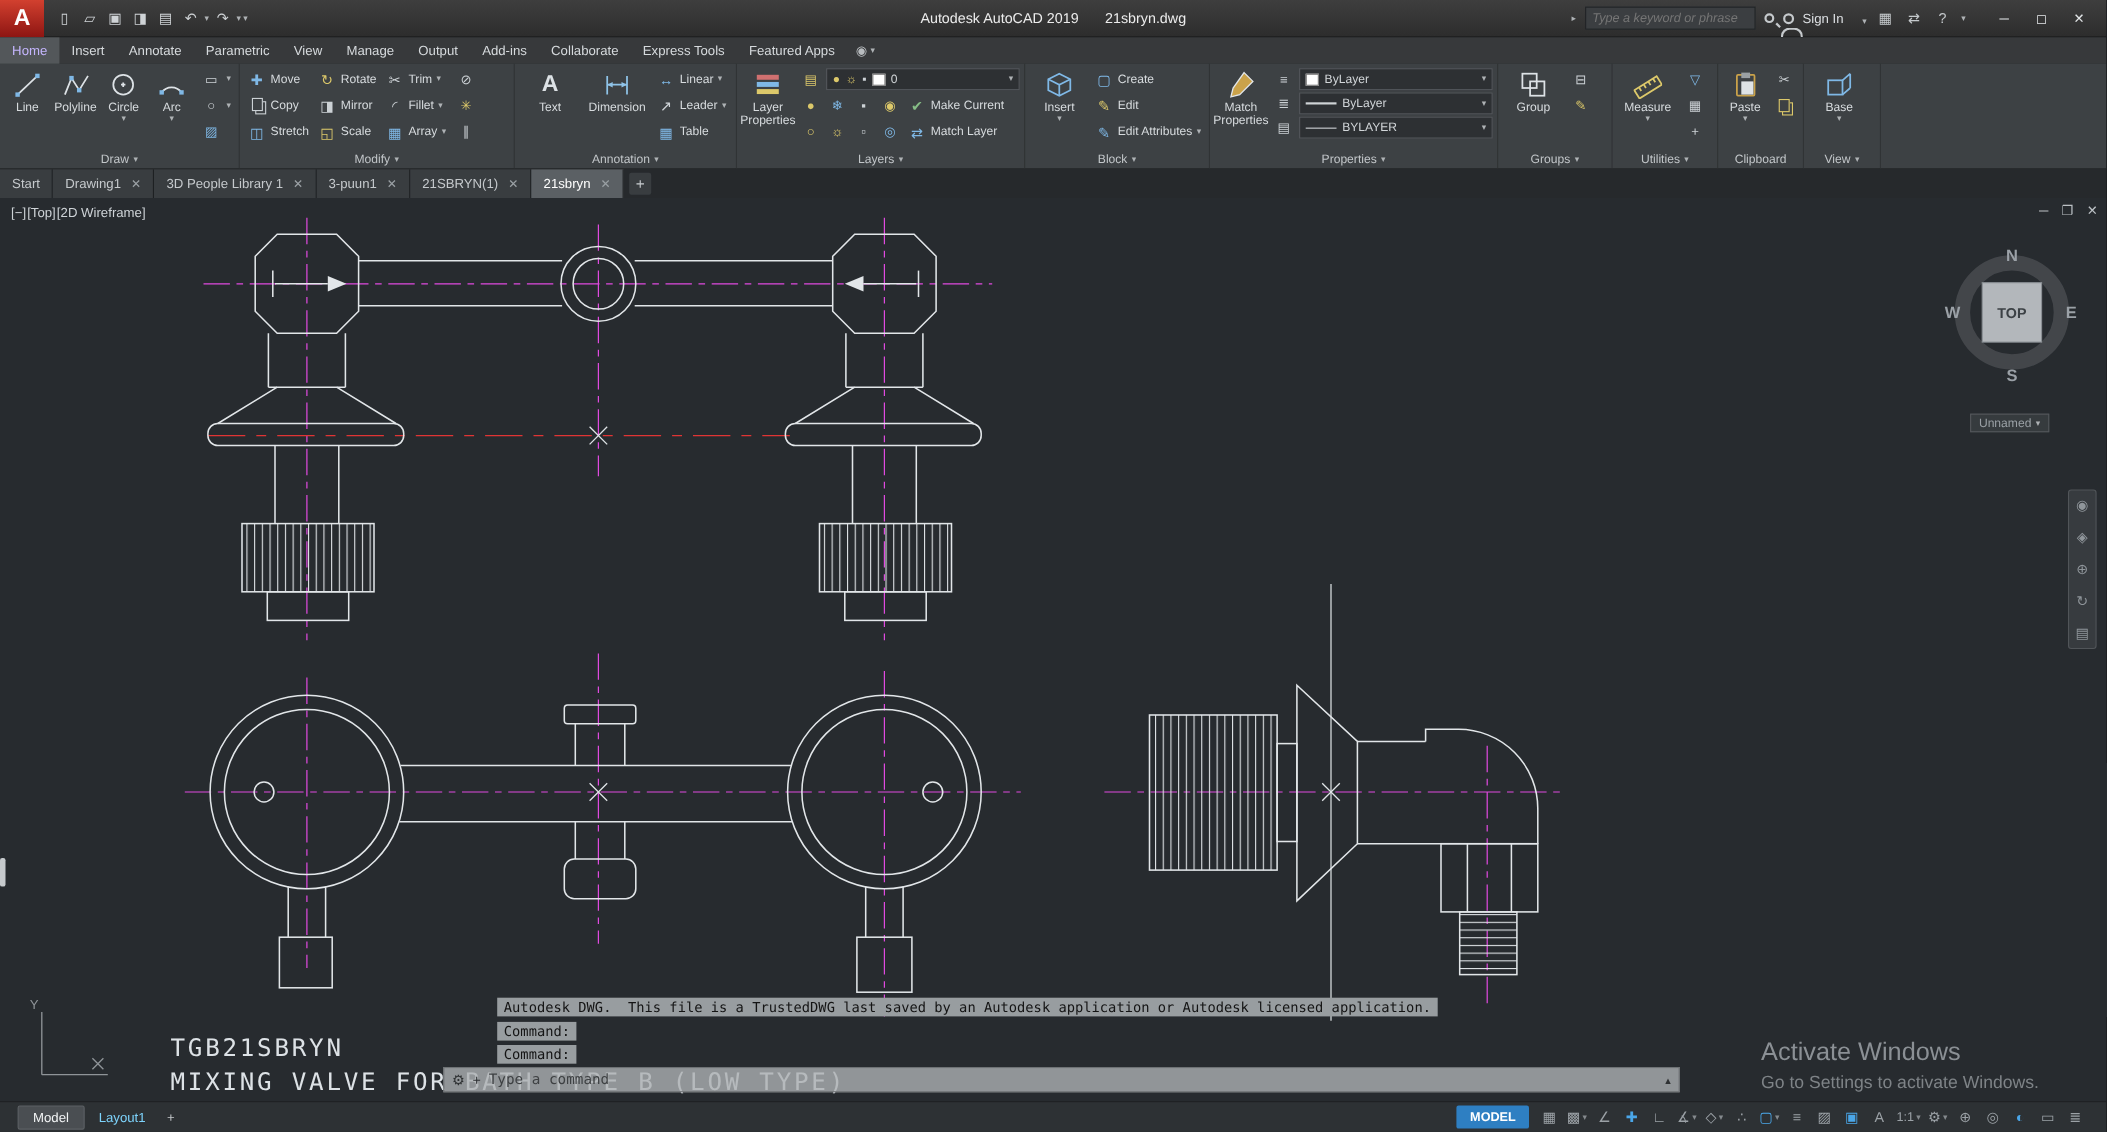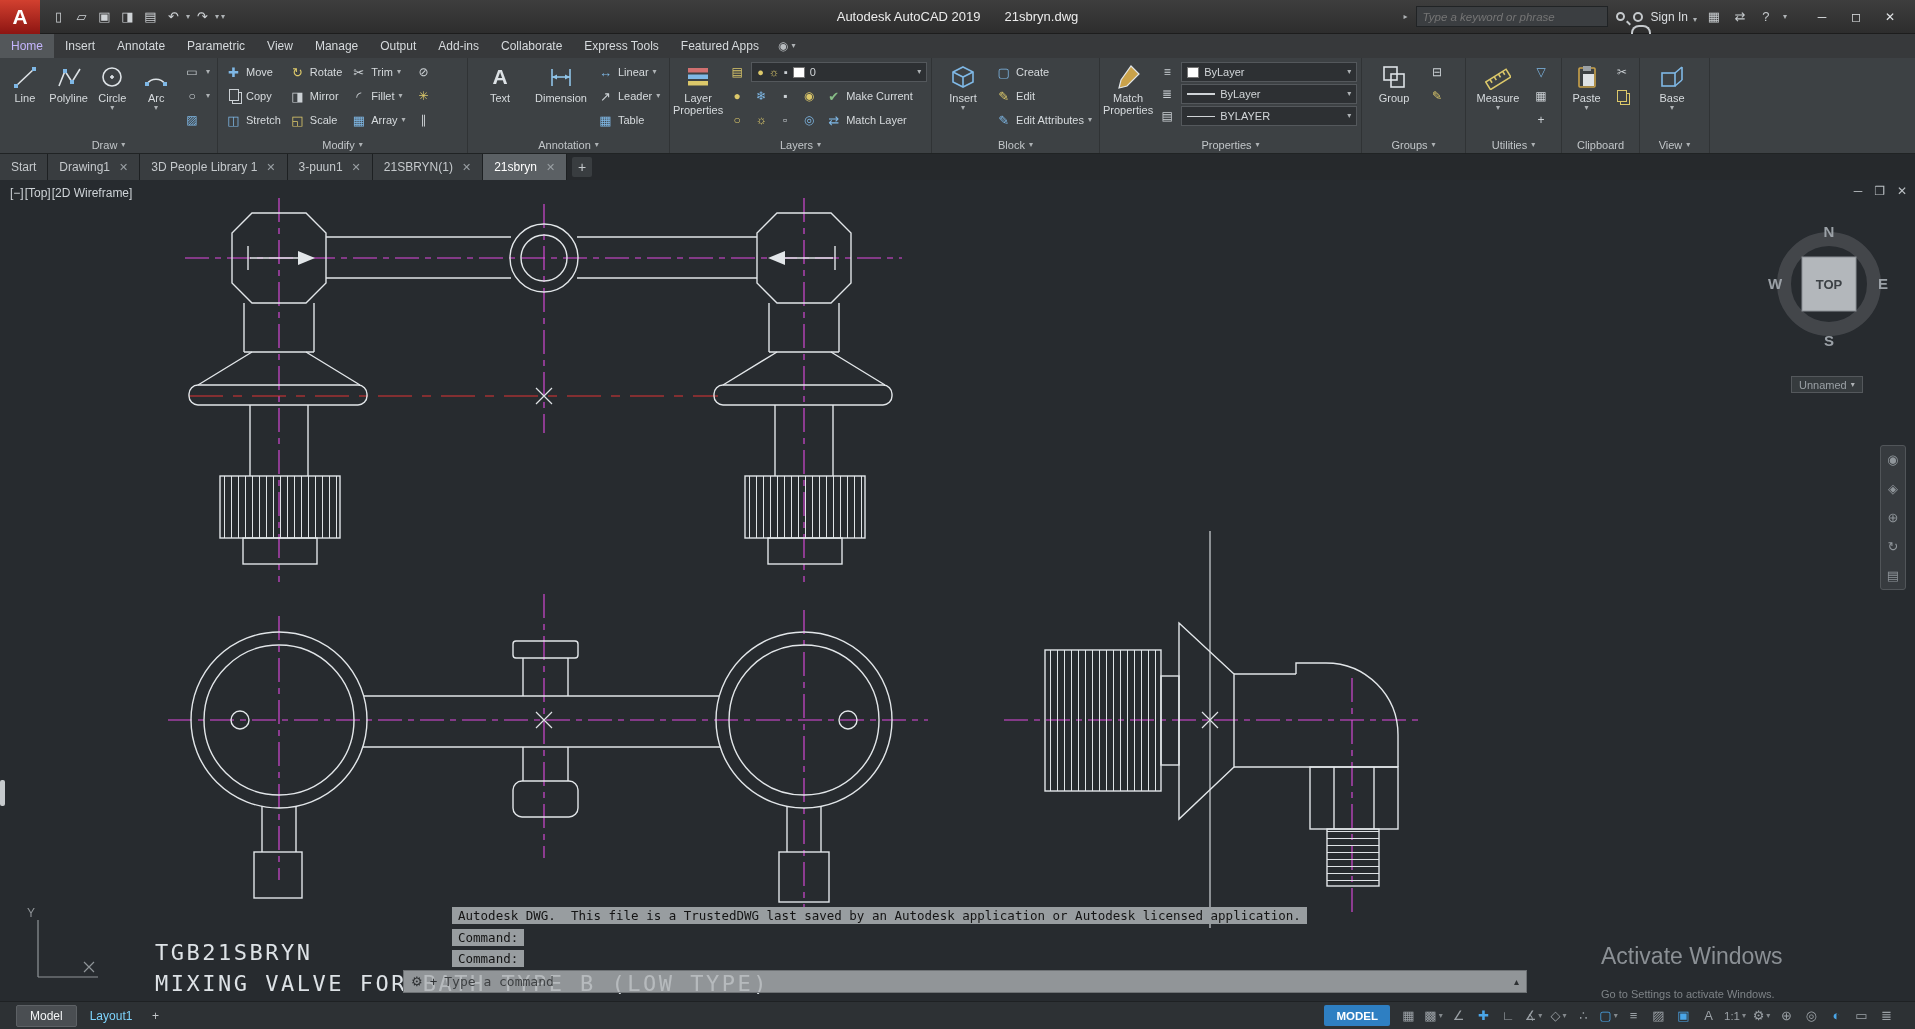--- a/index.html
+++ b/index.html
@@ -8,28 +8,28 @@
 
   
   .tb{position:absolute;left:0;top:0;width:100%;height:34px;background:linear-gradient(#3e3e3e,#2d2d2d);display:flex;align-items:center;border-bottom:1px solid #1d1d1d}
   .appbtn{width:40px;height:34px;background:linear-gradient(#d2402f,#8d1512);display:flex;align-items:center;justify-content:center;font-weight:bold;font-size:21px;color:#fff}
   .qat{display:flex;align-items:center;gap:2px;padding:0 8px}
   .qi{min-width:21px;height:22px;display:flex;align-items:center;justify-content:center;font-size:13px;color:#cfd3d6;border-radius:2px}
   .car{font-size:8px;color:#aeb2b5;line-height:8px}
   .tbtitle{position:absolute;left:0;width:100%;text-align:center;font-size:13px;color:#ececec;pointer-events:none}
   .tbtitle span{margin:0 12px}
   .tbright{margin-left:auto;display:flex;align-items:center;gap:8px;padding-right:8px;z-index:2}
-  .search{display:flex;align-items:center;background:#3b3e41;border:1px solid #202325;height:21px;width:192px;padding:0 6px}
+  .search{display:flex;align-items:center;background:#3b3e41;border:1px solid #202325;height:21px;width:155px;padding:0 6px}
   .search input{flex:1;background:transparent;border:none;outline:none;color:#b9bdc0;font-style:italic;font-size:11.5px;font-family:"Liberation Sans",sans-serif}
   .mag{width:9px;height:9px;border:2px solid #c5c9cc;border-radius:50%;position:relative;display:inline-block}
   .mag::after{content:"";position:absolute;left:8px;top:8px;width:5px;height:2px;background:#c5c9cc;transform:rotate(45deg)}
   .person{width:10px;height:10px;border-radius:50%;border:2px solid #c5c9cc;position:relative;display:inline-block}
   .person::after{content:"";position:absolute;left:-4px;top:11px;width:16px;height:7px;border:2px solid #c5c9cc;border-bottom:none;border-radius:8px 8px 0 0}
   .tbi{font-size:13px;color:#c5c9cc;min-width:18px;text-align:center}
-  .signin{font-size:12px;color:#dcdfe2;display:flex;align-items:flex-end;gap:5px}
+  .signin{font-size:12px;color:#dcdfe2;display:flex;align-items:flex-end;gap:17px}
   .winbtns{display:flex;gap:0;margin-left:10px}
   .wb{width:34px;height:26px;display:flex;align-items:center;justify-content:center;font-size:12px;color:#e3e6e8}
 
   
   .rt{position:absolute;left:0;top:34px;width:100%;height:24px;background:#37393b;display:flex;align-items:stretch;font-size:12px;color:#d6dadd}
   .rtab{display:flex;align-items:center;padding:0 11px}
   .rtab.active{background:#53575a;color:#c4b5fd}
   .rtx{display:flex;align-items:center;gap:3px;padding:0 8px;color:#b8bcbf}
 
   
@@ -65,21 +65,21 @@
   .vp{position:absolute;left:0;top:180px;width:100%;height:821px;background:#272b2f;overflow:hidden}
   .cad{position:absolute;left:0;top:0}
   .vpc{position:absolute;left:10px;top:6px;font-size:12px;color:#ced3d7;display:flex;gap:1px;z-index:5}
   .vpwin{position:absolute;right:8px;top:4px;display:flex;gap:12px;color:#bcc1c5;font-size:12px;z-index:5}
   .vcube{position:absolute;left:1763px;top:38px;width:132px;height:132px;z-index:4}
   .vlabel{position:absolute;left:1791px;top:196px;height:17px;display:flex;align-items:center;gap:4px;padding:0 7px;background:rgba(58,62,65,.85);border:1px solid #54585c;font-size:11px;color:#9aa0a5;z-index:4}
   .navbar{position:absolute;left:1880px;top:265px;width:26px;padding:6px 0;background:rgba(62,66,69,.75);border:1px solid #515559;border-radius:3px;display:flex;flex-direction:column;align-items:center;gap:14px;color:#8f959a;font-size:13px;z-index:4}
   .lstub{position:absolute;left:0;top:600px;width:5px;height:26px;background:#c6cacd;border-radius:2px;z-index:4}
   .wmark{position:absolute;left:1601px;top:763px;z-index:4;pointer-events:none}
   .wm1{font-size:23px;color:#8b9095}
-  .wm2{font-size:11px;color:#7e8387;margin-top:18px}
+  .wm2{font-size:16px;color:#7e8387;margin-top:6px}
   
   .cmsg{position:absolute;left:452px;top:727px;background:#989da0;color:#141414;font-family:"DejaVu Sans Mono",monospace;font-size:12.5px;padding:1px 6px;z-index:6;white-space:pre}
   .cprm1{top:749px}.cprm2{top:770px}
   .cprm{position:absolute;left:452px;background:#989da0;color:#141414;font-family:"DejaVu Sans Mono",monospace;font-size:12.5px;padding:1px 6px;z-index:6}
   .cbar{position:absolute;left:403px;top:790px;width:1124px;height:23px;background:rgba(172,176,179,.8);border:1px solid #6e7275;display:flex;align-items:center;gap:7px;padding:0 7px;z-index:6}
   .cbi{color:#2e3133;font-size:13px}
   .cbar input{flex:1;background:transparent;border:none;outline:none;font-family:"DejaVu Sans Mono",monospace;font-size:13px;color:#0ea5e9}
   .cbar input::placeholder{color:#3e4143}
   .cexp{margin-left:auto;color:#2e3133;font-size:10px}
 

